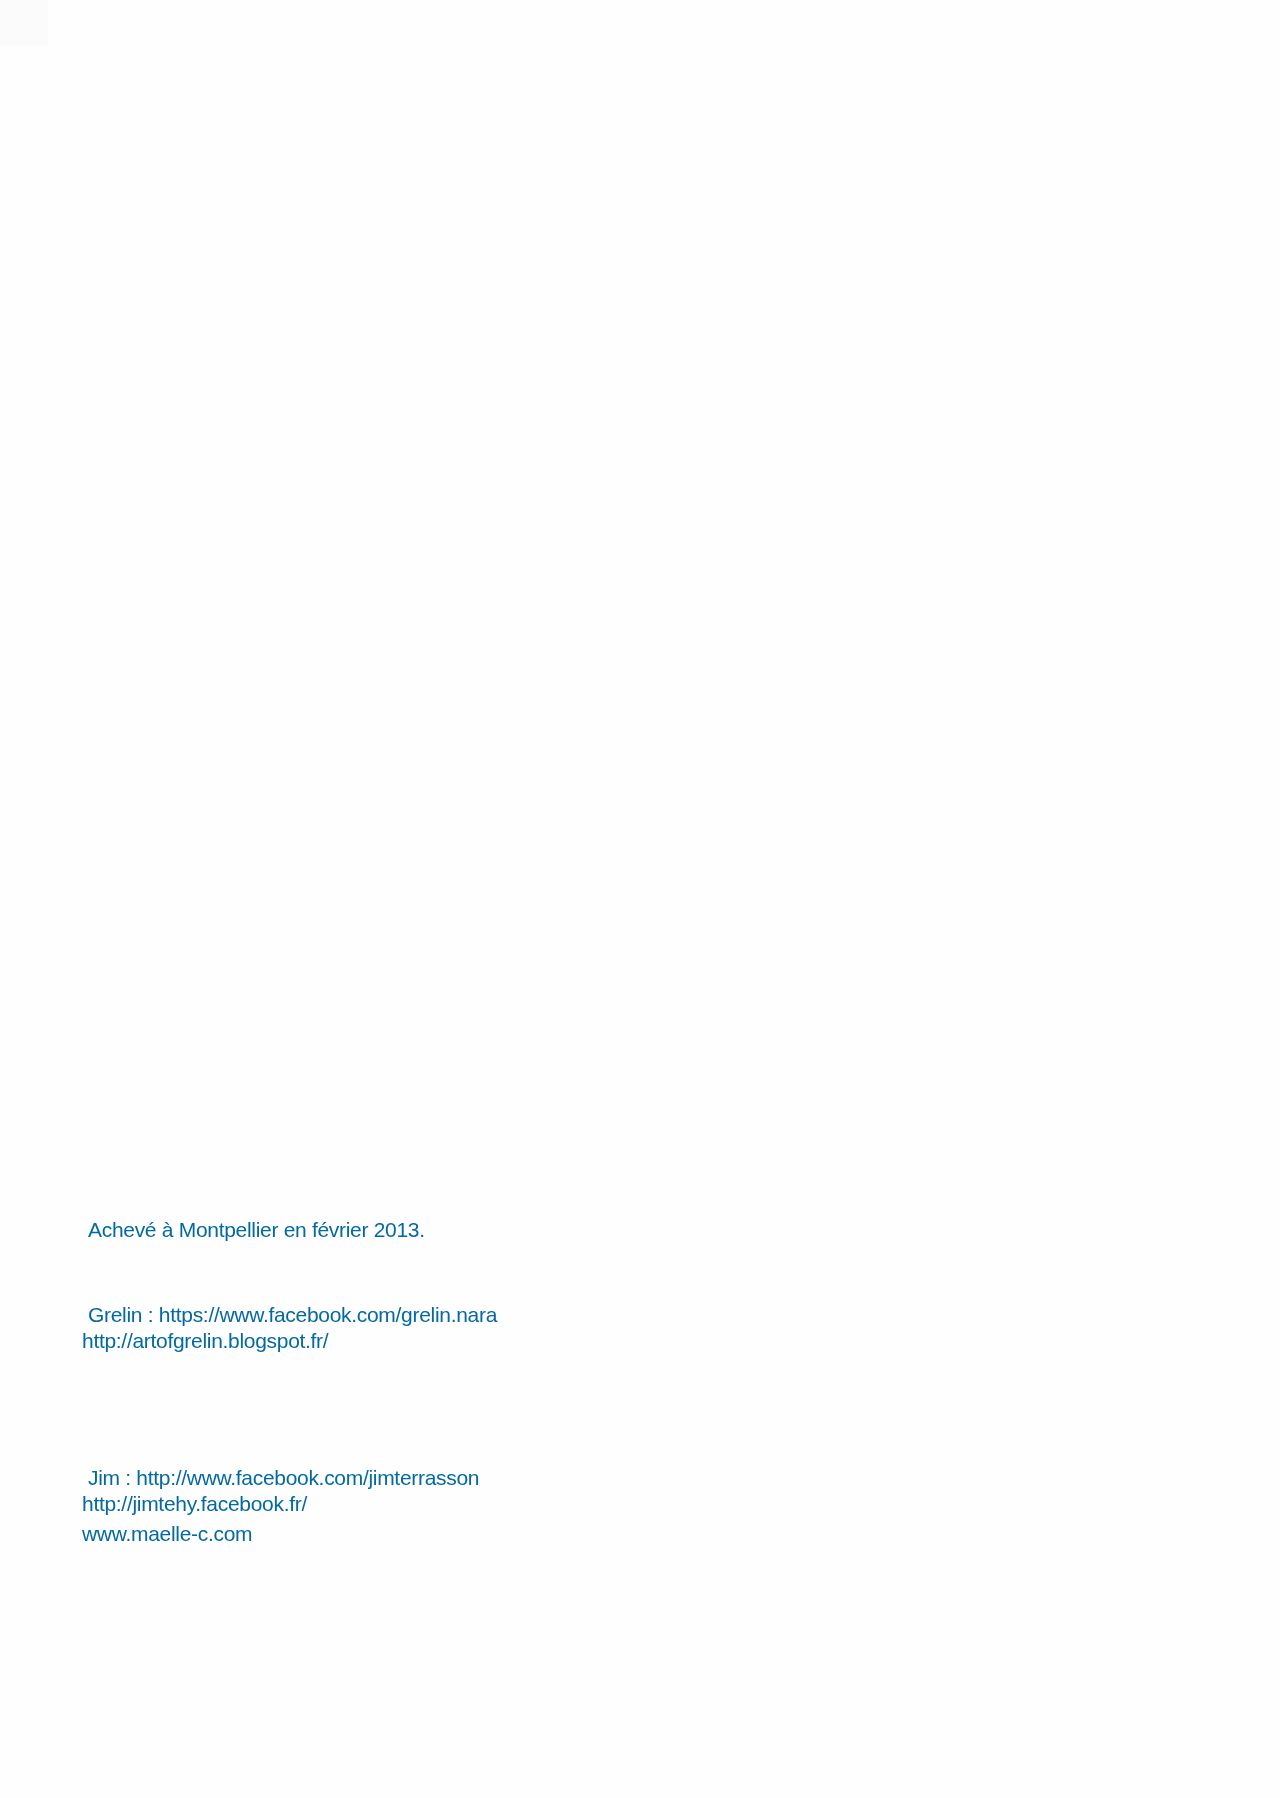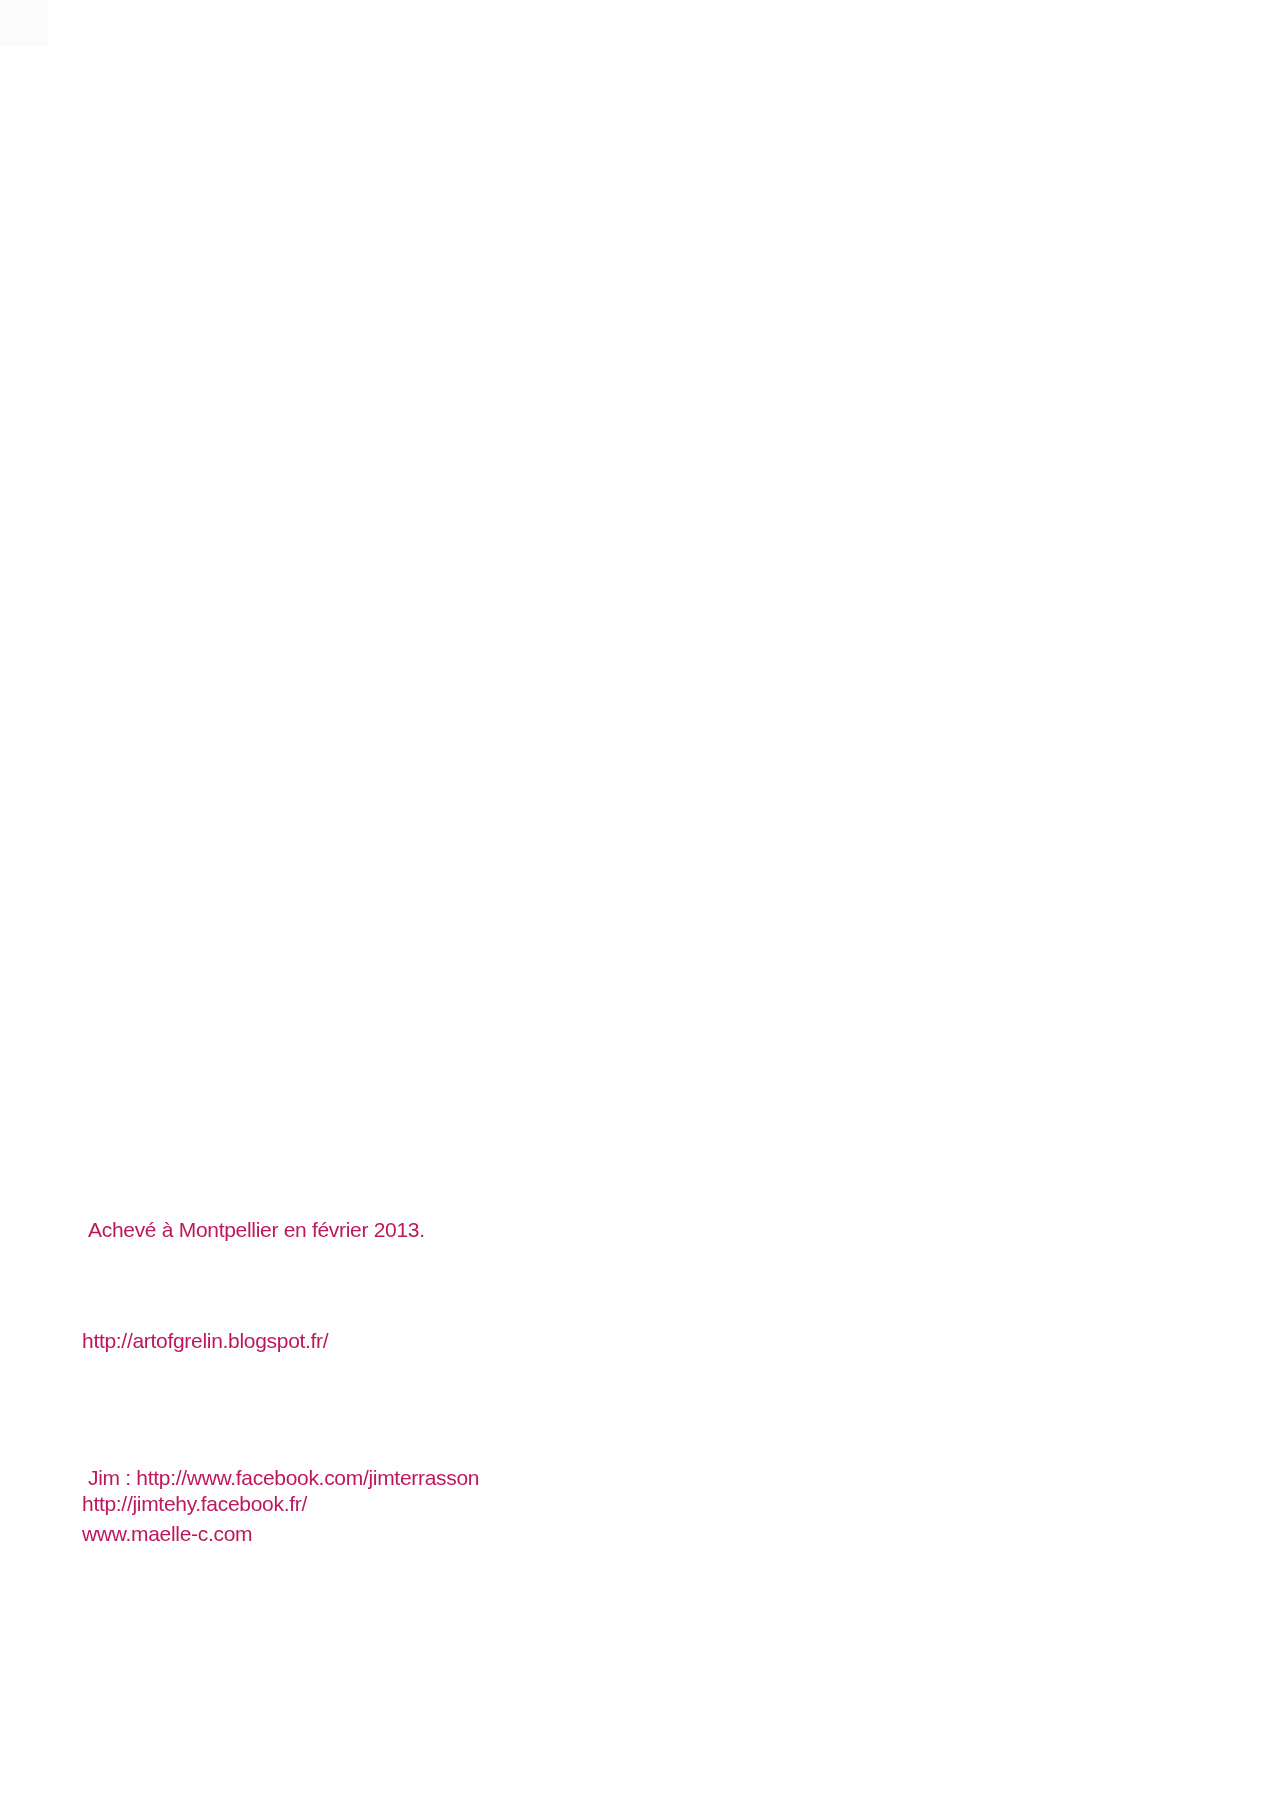--- a/index.html
+++ b/index.html
@@ -35,30 +35,30 @@
     white-space: nowrap;
   }
   .p-completion { top: 1217px; }
   .p-grelin     { top: 1302px; }
   .p-jim        { top: 1465px; }
   .p-thanks     { top: 1495px; }
 </style>
 </head>
 <body>
 
-<div class="page" style="color: #be185d; background: rgb(254, 254, 254);">
+<div class="page" style="color: #0369a1; background: rgb(254, 254, 254);">
 
   <div class="scan-artifact"></div>
 
   <div class="colophon">
 
     <p class="p-completion">Achevé à Montpellier en février 2013.</p>
 
     <p class="p-grelin">
-      <br>
+      <span>Grelin : https://www.facebook.com/grelin.nara</span><br>
       <span>http://artofgrelin.blogspot.fr/</span>
     </p>
 
     <p class="p-jim">
       <span>Jim : http://www.facebook.com/jimterrasson</span><br>
       <span>http://jimtehy.facebook.fr/</span>
     </p>
 
     <p class="p-thanks">
       <br>

